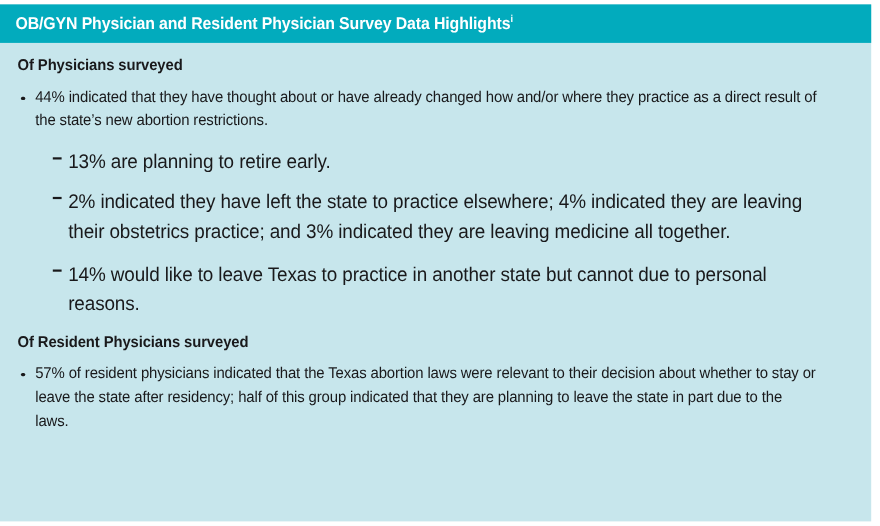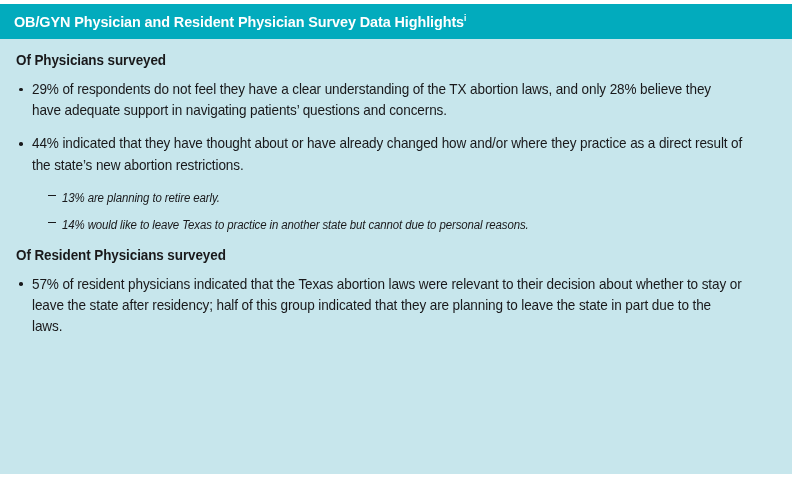--- a/index.html
+++ b/index.html
@@ -107,24 +107,23 @@
     list-style: none;
     margin: 13px 0 0 0;
     padding: 0;
   }
 
   .subbullet-item {
     position: relative;
     padding-left: 14px;
     margin-left: 16px;
     margin-bottom: 12px;
-    font-size: 12px;
+    font-size: 18px;
     line-height: 1.50;
     letter-spacing: -0.12px;
-    font-style: italic;
   }
   .subbullet-item:last-child {
     margin-bottom: 12px;
   }
   .subbullet-item .bullet-text {
     display: block;
     transform: scaleX(0.955);
     transform-origin: left top;
   }
   .subbullet-item > .bullet-dash {
@@ -149,33 +148,33 @@
     <div class="card-title"><span>OB/GYN Physician and Resident Physician Survey Data Highlights</span><span class="footnote-marker">i</span></div>
   </div>
 
   <div class="card-body">
 
     <div class="section-heading">Of Physicians surveyed</div>
 
     <ul class="bullet-list">
 
 
-      <li class="bullet-item">
-        <span class="bullet-dot"></span>
-        <span class="bullet-text">29% of respondents do not feel they have a clear understanding of the TX abortion laws, and only 28% believe they have adequate support in navigating patients’ questions and concerns.</span>
-      </li>
 
       <li class="bullet-item tight">
         <span class="bullet-dot"></span>
         <span class="bullet-text">44% indicated that they have thought about or have already changed how and/or where they practice as a direct result of the state’s new abortion restrictions.</span>
 
         <ul class="subbullet-list">
           <li class="subbullet-item tight">
             <span class="bullet-dash"></span>
             <span class="bullet-text">13% are planning to retire early.</span>
+          </li>
+          <li class="subbullet-item">
+            <span class="bullet-dash"></span>
+            <span class="bullet-text">2% indicated they have left the state to practice elsewhere; 4% indicated they are leaving their obstetrics practice; and 3% indicated they are leaving medicine all together.</span>
           </li>
           <li class="subbullet-item">
             <span class="bullet-dash"></span>
             <span class="bullet-text">14% would like to leave Texas to practice in another state but cannot due to personal reasons.</span>
           </li>
         </ul>
       </li>
 
     </ul>
 

